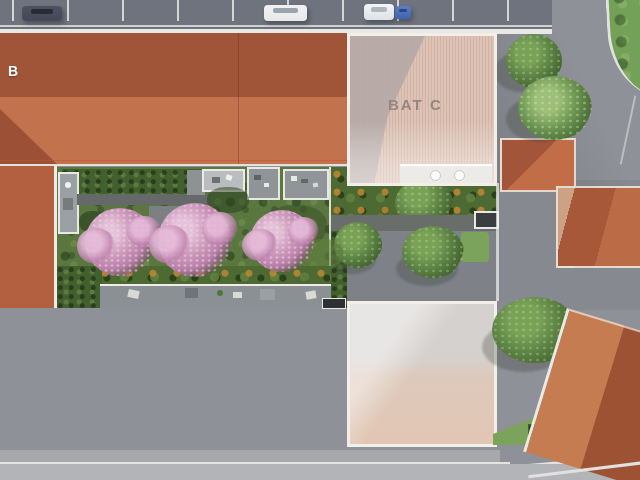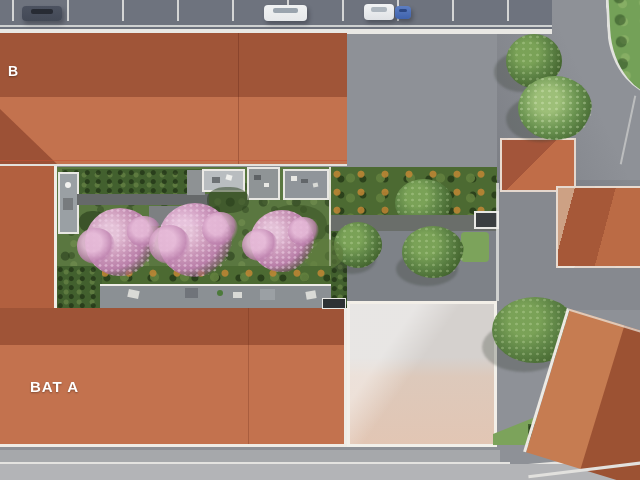--- a/index.html
+++ b/index.html
@@ -144,20 +144,31 @@
   <div class="abs" style="left:474px; top:211px; width:25px; height:18px; background:#3a3e40; box-sizing:border-box; border:2px solid #e8e8e4;"></div>
   <div class="abs hedge" style="left:331px; top:231px; width:16px; height:77px;"></div>
   <div class="abs" style="left:347px; top:231px; width:150px; height:70px; background:#7e8288;"></div>
   <div class="abs" style="left:461px; top:232px; width:28px; height:30px; background:var(--lawn-light,#7ca35b); border-radius:4px;"></div>
   <div class="abs tshadow" style="left:328px; top:244px; width:48px; height:30px;"></div>
   <div class="abs tree" style="left:334px; top:222px; width:48px; height:46px;"></div>
   <div class="abs tshadow" style="left:396px; top:252px; width:62px; height:34px;"></div>
   <div class="abs tree" style="left:402px; top:226px; width:62px; height:52px;"></div>
   <div class="abs" style="left:496px; top:183px; width:3px; height:118px; background:rgba(240,240,235,.7);"></div>
 
+  <div class="abs ghost tiles-soft" style="left:347px; top:33px; width:150px; height:153px;">
+    <div class="abs" style="left:0; top:0; width:100%; height:100%; background:#b3a8a6; opacity:.85;
+                -webkit-clip-path:polygon(0 0,52% 0,26% 55%,17% 100%,0 100%); clip-path:polygon(0 0,52% 0,26% 55%,17% 100%,0 100%);"></div>
+    <div class="abs" style="left:0; top:0; width:100%; height:100%;
+                background:linear-gradient(180deg, rgba(255,255,255,0) 58%, rgba(255,255,255,.35) 85%, rgba(255,255,255,.45) 100%);"></div>
+    <div class="lbl" style="left:38px; top:60px; font-size:15px; letter-spacing:2px; color:var(--ghost-label,#97867f); text-shadow:none;">BAT C</div>
+    <div class="abs" style="left:50px; top:128px; width:92px; height:17px; background:#ecebe7; border-top:2px solid #fff;">
+      <div class="abs" style="left:30px; top:4px; width:9px; height:9px; border-radius:50%; background:#fafaf8; border:1px solid #c9c9c4;"></div>
+      <div class="abs" style="left:54px; top:4px; width:9px; height:9px; border-radius:50%; background:#fafaf8; border:1px solid #c9c9c4;"></div>
+    </div>
+  </div>
 
   <div class="abs ghost tiles-soft" style="left:347px; top:301px; width:150px; height:146px;
               background:linear-gradient(180deg,#d5d1ce 0 38%, #ddc9bb 52%, #e2c6b4 100%);">
     <div class="abs" style="left:0; top:0; width:100%; height:100%;
                 background:linear-gradient(125deg, rgba(255,255,255,.45) 0 28%, rgba(255,255,255,0) 46%);"></div>
   </div>
 
   <div class="abs" style="left:0; top:450px; width:500px; height:13px; background:#a6a8ab;"></div>
   <div class="abs" style="left:0; top:462px; width:510px; height:3px; background:#e4e3e0;"></div>
   <div class="abs" style="left:498px; top:460px; width:150px; height:3px; background:#e4e3e0; transform:rotate(-5deg);"></div>
@@ -223,24 +234,16 @@
     <div class="abs" style="left:43px; top:117px; width:231px; height:24px; background:#8b9094; border-top:2px solid #f0eee9; box-sizing:border-box;">
       <div class="abs" style="left:28px; top:4px; width:11px; height:8px; background:#d9dad6; transform:rotate(12deg);"></div>
       <div class="abs" style="left:85px; top:2px; width:13px; height:10px; background:#70747a;"></div>
       <div class="abs" style="left:117px; top:4px; width:6px; height:6px; border-radius:50%; background:#4c7a3a;"></div>
       <div class="abs" style="left:133px; top:6px; width:9px; height:6px; background:#d9dad6;"></div>
       <div class="abs" style="left:160px; top:3px; width:15px; height:11px; background:#9ba0a4;"></div>
       <div class="abs" style="left:206px; top:5px; width:10px; height:8px; background:#d9dad6; transform:rotate(-10deg);"></div>
     </div>
   </div>
 
-  <div class="abs tiles-v" style="left:0; top:308px; width:347px; height:139px; box-sizing:border-box;
-              border-right:3px solid #efece6; border-bottom:3px solid #efece6;
-              background-color:var(--roof-light,#c3724e);
-              background-image:linear-gradient(180deg, #9f5437 0 27%, var(--roof-light,#c3724e) 27%),
-                repeating-linear-gradient(90deg, rgba(105,38,20,.28) 0 1px, rgba(0,0,0,0) 1px 3px);">
-    <div class="abs" style="left:248px; top:0; width:1px; height:100%; background:rgba(90,30,15,.25);"></div>
-    <div class="lbl" style="left:30px; top:70px; font-size:15px;">BAT A</div>
-  </div>
 
   <div class="abs" style="left:322px; top:298px; width:24px; height:11px; background:#2e3234; border:1px solid #eaeae6; box-sizing:border-box;"></div>
 
 </div>
 
 </body></html>

